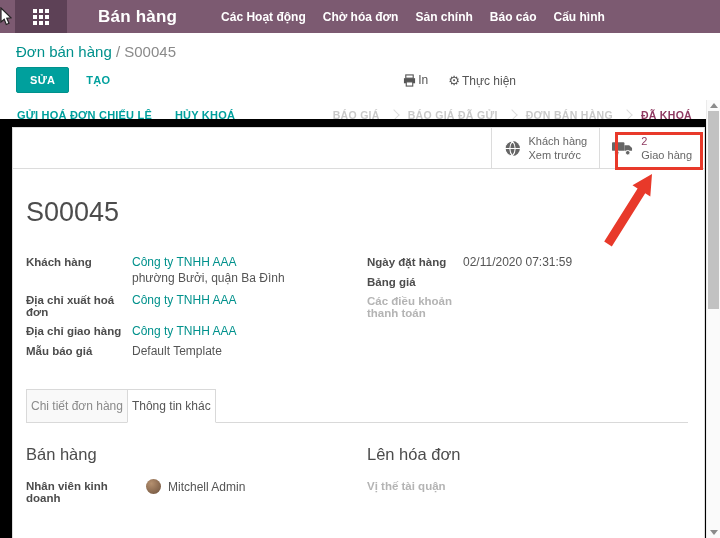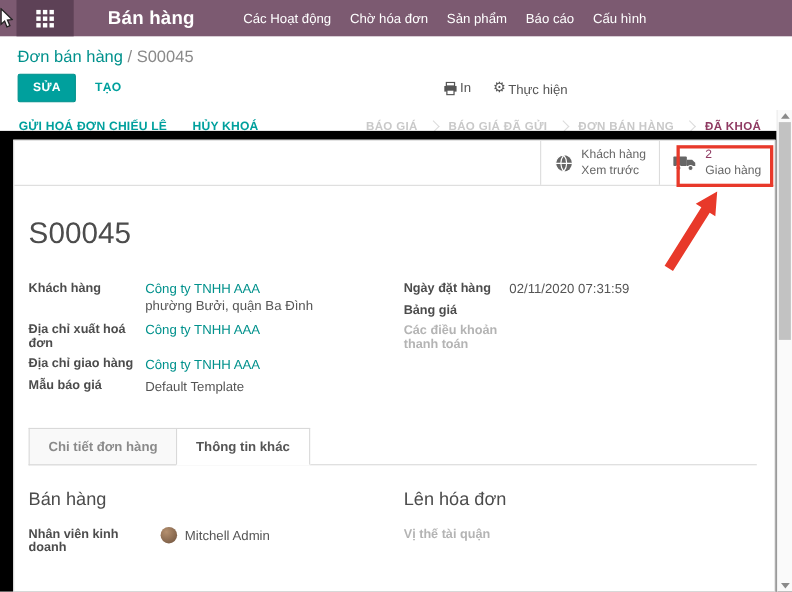--- a/index.html
+++ b/index.html
@@ -8,21 +8,21 @@
     position: relative; overflow: hidden; background:#fff;
     font-family:"Liberation Sans", sans-serif; color:#4c4c4c;
   }
 
   
   .navbar { height:33px; background:#7c5a71; display:flex; align-items:center; color:#fff; position:relative; }
   .apps-btn { width:52px; height:33px; margin-left:15px; background:#5d4156; display:flex; align-items:center; justify-content:center; cursor:pointer; }
   .grid-icon { display:grid; grid-template-columns:repeat(3,4px); grid-gap:2px; }
   .grid-icon span { width:4px; height:4px; background:#fff; }
   .brand { margin-left:31px; font-size:17px; font-weight:bold; letter-spacing:.2px; }
-  .nav-menu { margin-left:44px; display:flex; gap:17px; font-size:12px; }
+  .nav-menu { margin-left:44px; display:flex; gap:17px; font-size:12px;font-weight:bold; }
   .nav-item { cursor:pointer; white-space:nowrap; }
   .cursor { position:absolute; left:-6px; top:7px; z-index:99; }
 
   
   .breadcrumb-row { padding:10px 16px 4px; font-size:15px; }
   .bc-link { color:#00918c; cursor:pointer; }
   .bc-sep, .bc-current { color:#8a8a8a; }
   .action-row { display:flex; align-items:center; padding:3px 16px 8px; }
   .btn-edit { background:#00a09d; color:#fff; font-size:11px; font-weight:bold; padding:6px 13px; border-radius:2px; letter-spacing:.3px; cursor:pointer; border:1px solid #00918c; }
   .btn-create { color:#00a09d; font-size:11px; font-weight:bold; margin-left:17px; letter-spacing:.3px; cursor:pointer; }
@@ -54,21 +54,21 @@
   .flabel { flex:0 0 106px; font-weight:bold; font-size:11.5px; padding-right:8px; padding-top:1px; color:#4c4c4c; }
   .flabel2 { flex:0 0 96px; }
   .flabel3 { flex:0 0 120px; }
   .flabel.muted { color:#b4b4b4; }
   .fvalue { color:#555; }
   .flink { color:#00918c; cursor:pointer; }
   .addr div { color:#555; line-height:1.5; }
 
   
   .tabs { display:flex; border-bottom:1px solid #d9d9d9; margin-top:28px; }
-  .tab { font-size:12px; padding:9px 17px; margin-bottom:-1px; cursor:pointer;font-weight:bold; }
+  .tab { font-size:12px; padding:9px 4px; margin-bottom:-1px; cursor:pointer; }
   .tab.inactive { background:#f9f9f9; border:1px solid #d9d9d9; border-right:none; color:#8a8a8a; }
   .tab.active { background:#fff; border:1px solid #d9d9d9; border-bottom-color:#fff; color:#555; }
   .tabpane { padding-top:22px; display:grid; grid-template-columns:325px 1fr; column-gap:16px; }
   .sec-title { font-size:16.5px; font-weight:normal; color:#4c4c4c; margin-bottom:12px; }
 
   .avatar { width:15px; height:15px; border-radius:50%; margin-right:7px; flex:0 0 15px;
             background:radial-gradient(circle at 35% 30%, #b5906f, #6d513c); display:inline-block; vertical-align:-3px; }
   .with-avatar { display:flex; align-items:center; }
 
   
@@ -103,21 +103,21 @@
         <span></span>
         <span></span>
         <span></span>
         <span></span>
     </div>
   </div>
   <div class="brand">Bán hàng</div>
   <div class="nav-menu">
     <span class="nav-item">Các Hoạt động</span>
     <span class="nav-item">Chờ hóa đơn</span>
-    <span class="nav-item">Sản phẩm</span>
+    <span class="nav-item">Sản chính</span>
     <span class="nav-item">Báo cáo</span>
     <span class="nav-item">Cấu hình</span>
   </div>
 </div>
 
 <div class="breadcrumb-row">
   <span class="bc-link">Đơn bán hàng</span>
   <span class="bc-sep">/</span>
   <span class="bc-current">S00045</span>
 </div>

